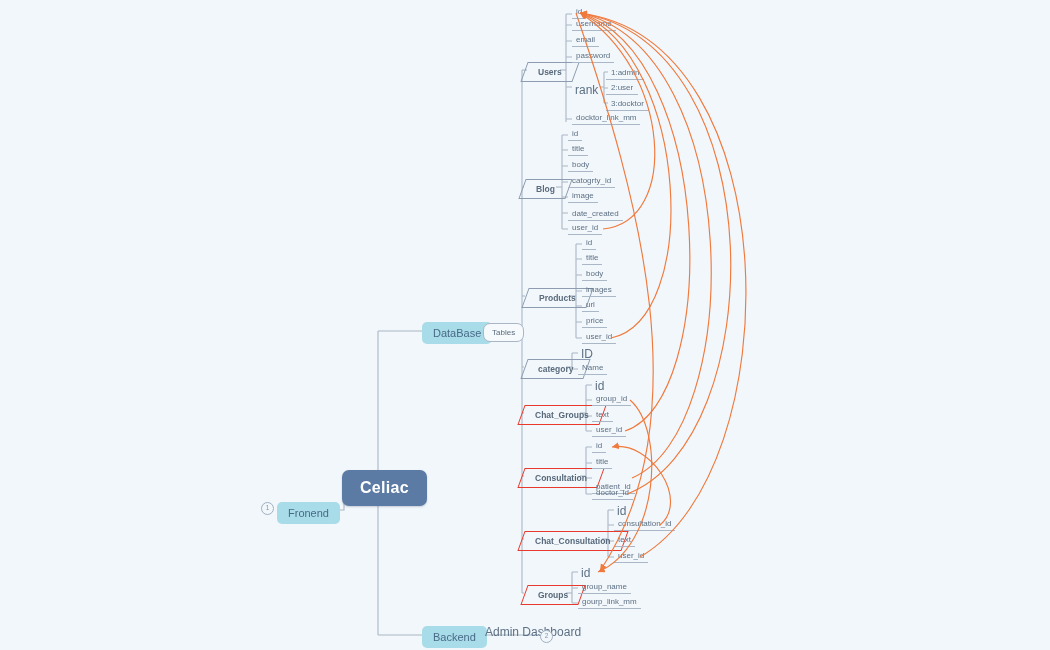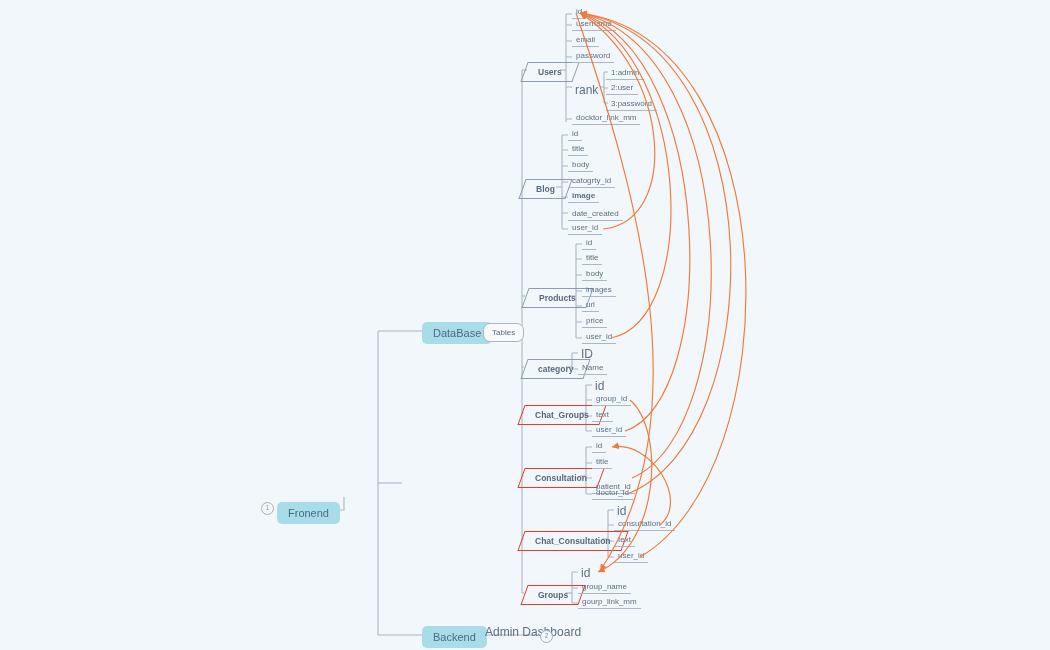--- a/index.html
+++ b/index.html
@@ -162,20 +162,23 @@
       <path d="M660,525 C690,500 650,440 612,447" marker-end="url(#ah)"></path>
 
       <path d="M630,400 C665,430 660,545 598,572" marker-end="url(#ah)"></path>
 
       <path d="M576,13 C640,200 700,420 600,571" marker-end="url(#ah)"></path>
     </g>
   </svg>
 
   <div class="nodes">
 
+    <div class="node root" style="left:342px;top:470px;">
+      <span>Celiac</span>
+    </div>
 
     <div class="node" style="left:261px;top:502px;display:flex;align-items:flex-start;gap:3px;">
       <div class="badge">1</div>
       <div class="blue">
         <span>Fronend</span>
       </div>
     </div>
 
     <div class="node blue" style="left:422px;top:322px;">
       <span>DataBase</span>
@@ -198,30 +201,30 @@
     </div>
     <div class="node leaf" style="left:572px;top:6px;">id</div>
     <div class="node leaf" style="left:572px;top:18px;">username</div>
     <div class="node leaf" style="left:572px;top:34px;">email</div>
     <div class="node leaf" style="left:572px;top:50px;">password</div>
     <div class="node plain" style="left:572px;top:82px;">rank</div>
     <div class="node leaf" style="left:572px;top:112px;">docktor_link_mm</div>
 
     <div class="node enum" style="left:606px;top:66px;">1:admin</div>
     <div class="node enum" style="left:606px;top:81px;">2:user</div>
-    <div class="node enum" style="left:606px;top:97px;">3:password</div>
+    <div class="node enum" style="left:606px;top:97px;">3:docktor</div>
 
     <div class="node para" style="left:522px;top:179px;">
       <span>Blog</span>
     </div>
     <div class="node leaf" style="left:568px;top:128px;">id</div>
     <div class="node leaf" style="left:568px;top:143px;">title</div>
     <div class="node leaf" style="left:568px;top:159px;">body</div>
     <div class="node leaf" style="left:568px;top:175px;">catogrty_id</div>
-    <div class="node leaf" style="left:568px;top:190px;font-weight:bold;">image</div>
+    <div class="node leaf" style="left:568px;top:190px;">image</div>
     <div class="node leaf" style="left:568px;top:208px;">date_created</div>
     <div class="node leaf" style="left:568px;top:222px;">user_id</div>
 
     <div class="node para" style="left:525px;top:288px;">
       <span>Products</span>
     </div>
     <div class="node leaf" style="left:582px;top:237px;">id</div>
     <div class="node leaf" style="left:582px;top:252px;">title</div>
     <div class="node leaf" style="left:582px;top:268px;">body</div>
     <div class="node leaf" style="left:582px;top:284px;">images</div>

